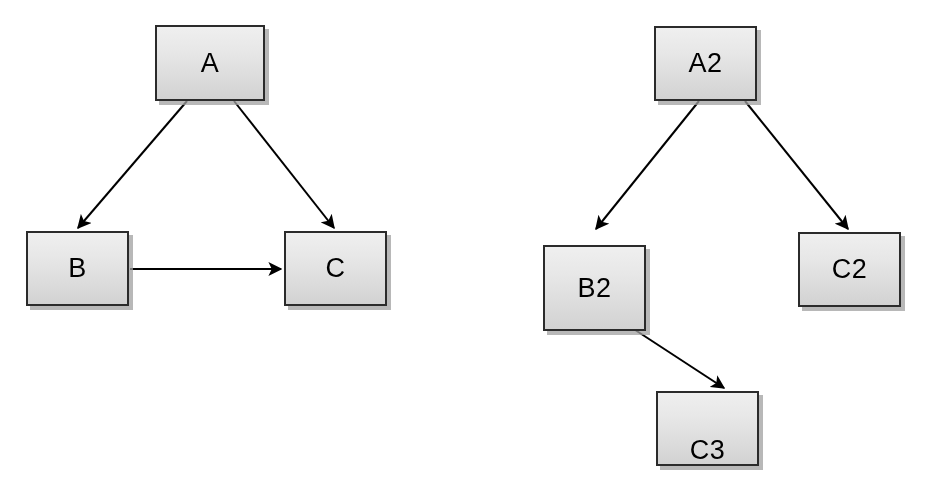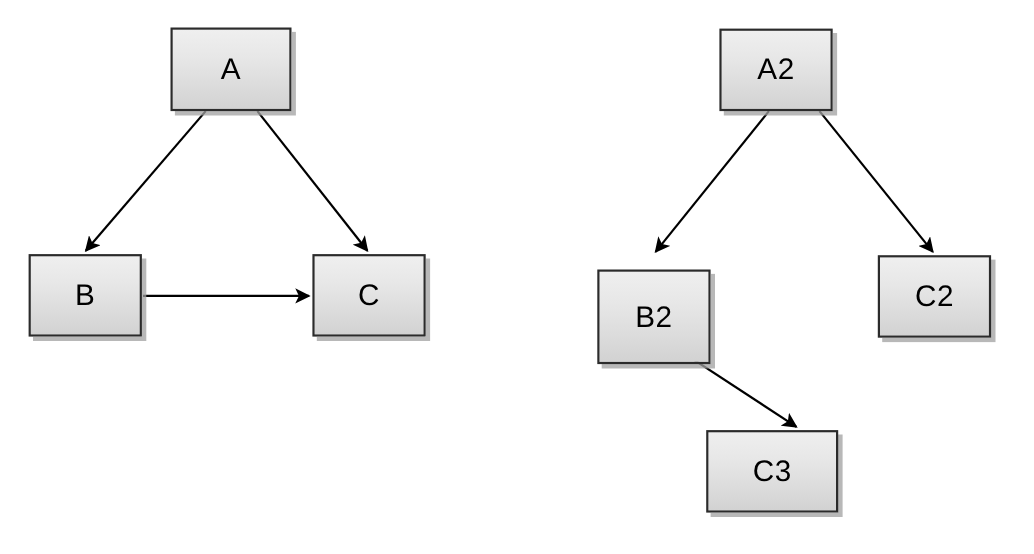--- a/index.html
+++ b/index.html
@@ -77,18 +77,18 @@
       </div>
       <div class="node" style="left: 654px; top: 26px; width: 103px; height: 75px;">
         <span>A2</span>
       </div>
       <div class="node" style="left: 543px; top: 232px; width: 103px; height: 86px; margin-top: 13px;">
         <span>B2</span>
       </div>
       <div class="node" style="left: 798px; top: 232px; width: 103px; height: 75px;">
         <span>C2</span>
       </div>
-      <div class="node" style="left: 642px; top: 391px; width: 120px; height: 75px;">
+      <div class="node" style="left: 656px; top: 391px; width: 103px; height: 75px; align-items: flex-end;">
         <span>C3</span>
       </div>
     </div>
 
 </div>
 
 </body></html>

